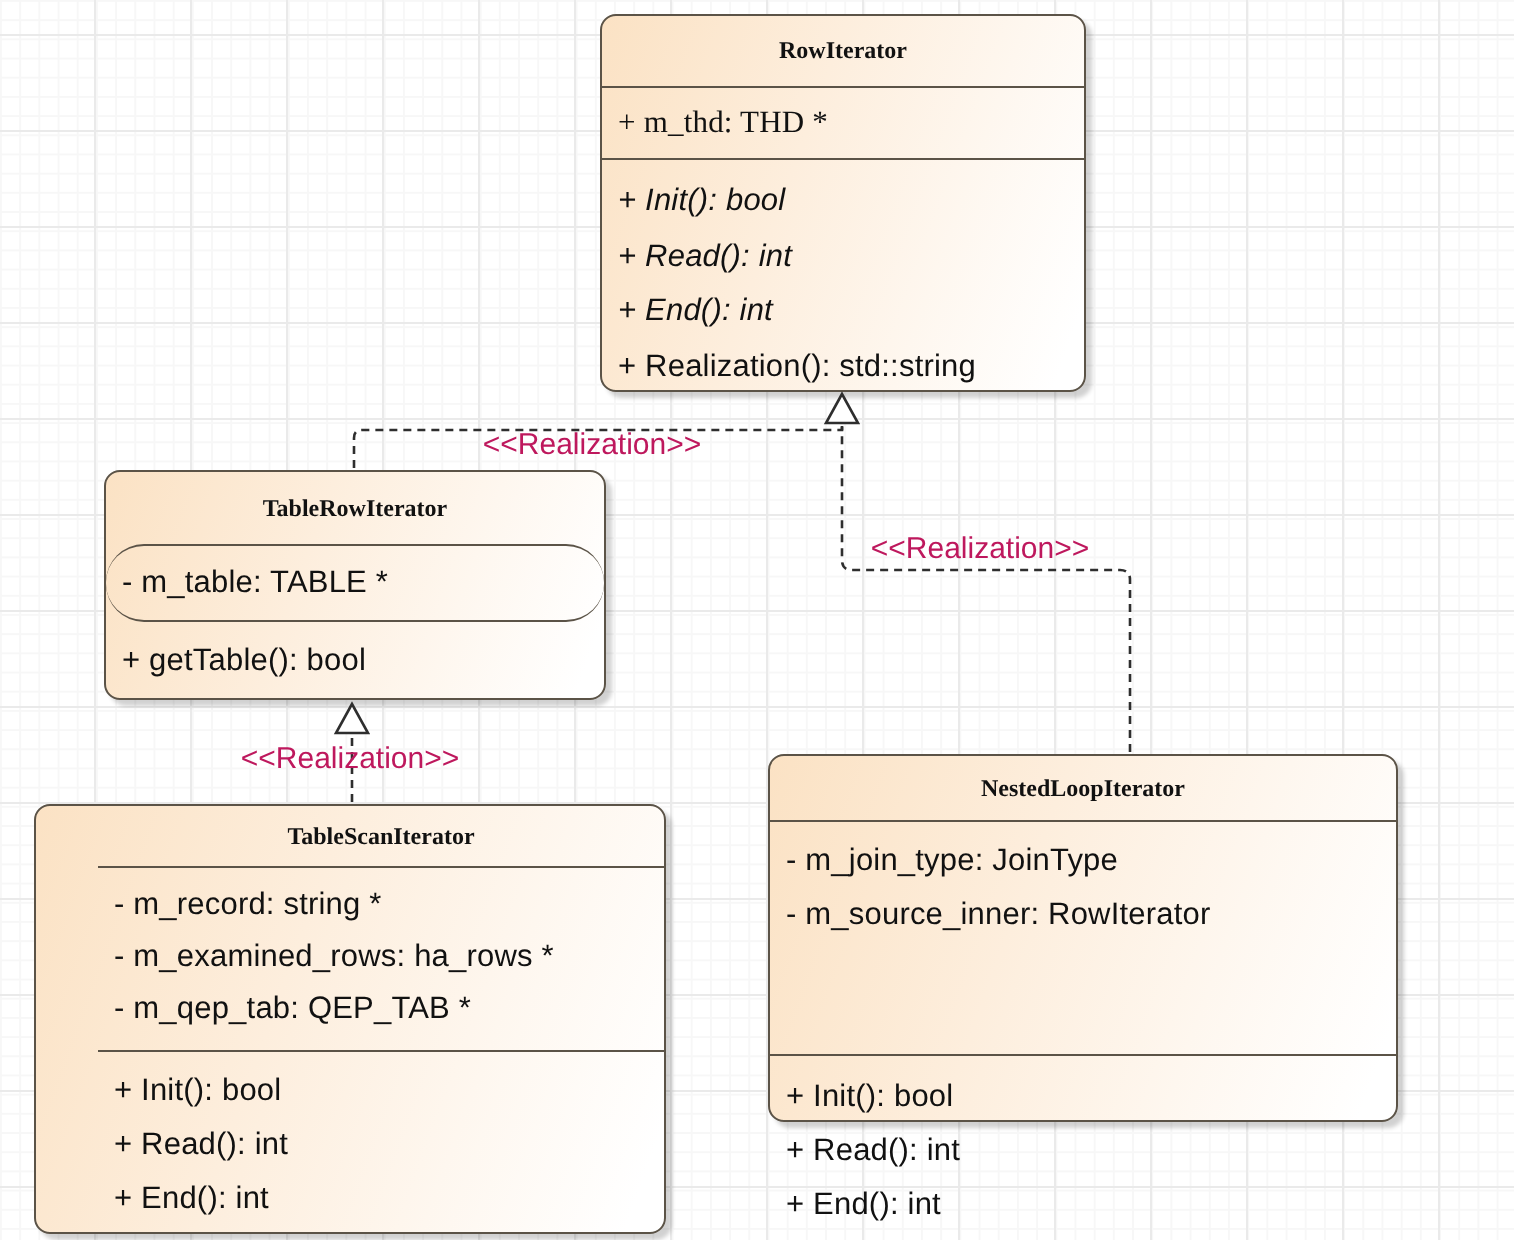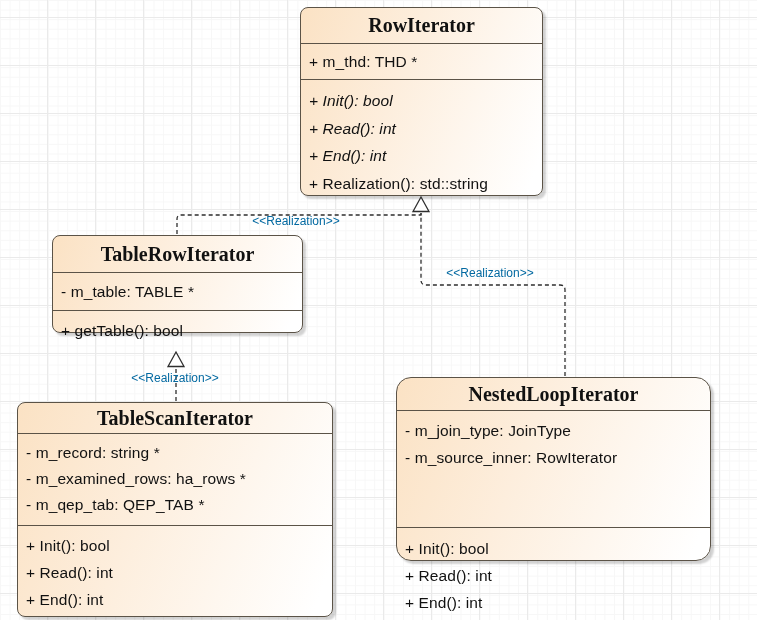--- a/index.html
+++ b/index.html
@@ -20,67 +20,67 @@
     border:1px solid #5b5347;
     border-radius:8px;
     background:linear-gradient(110deg,#fbe2c4 0%,#fdeedd 40%,#ffffff 95%);
     box-shadow:3px 3px 2px rgba(0,0,0,0.18);
     display:flex;flex-direction:column;
     color:#111111;
     box-sizing:border-box;
   }
   .uml-title{
     font-family:"Liberation Serif",serif;
-    font-weight:bold;font-size:20px;
+    font-weight:bold;font-size:12px;
     text-align:center;
     display:flex;align-items:center;justify-content:center;
     flex:0 0 auto;
   }
   .uml-attrs{border-top:1px solid #5b5347;border-bottom:1px solid #5b5347;flex:0 0 auto;box-sizing:border-box;}
   .uml-methods{flex:1 1 auto;}
   .member{
     font-size:15.5px;
     padding-left:8px;
     white-space:nowrap;
     letter-spacing:0.1px;
   }
   .member.italic{font-style:italic;}
   
   #cls-rowiterator{left:300px;top:7px;width:243px;height:189px;}
   #cls-rowiterator .uml-title{height:35px;}
   #cls-rowiterator .uml-attrs{height:37px;}
-  #cls-rowiterator .uml-attrs .member{line-height:36px;}
+  #cls-rowiterator .uml-attrs .member{line-height:36px;font-family:Liberation Serif, serif;}
   #cls-rowiterator .uml-methods{padding-top:7px;}
   #cls-rowiterator .uml-methods .member{line-height:27.5px;}
   
-  #cls-tablerowiterator{left:52px;top:235px;width:251px;height:98px;}
+  #cls-tablerowiterator{left:52px;top:235px;width:251px;height:115px;}
   #cls-tablerowiterator .uml-title{height:36px;}
-  #cls-tablerowiterator .uml-attrs{height:39px;}
+  #cls-tablerowiterator .uml-attrs{height:39px;border-radius:19px;}
   #cls-tablerowiterator .uml-attrs .member{line-height:38px;}
   #cls-tablerowiterator .uml-methods .member{line-height:39px;}
   
-  #cls-tablescaniterator{left:17px;top:402px;width:316px;height:215px;}
+  #cls-tablescaniterator{left:17px;top:402px;width:316px;height:215px;padding-left:31px;}
   #cls-tablescaniterator .uml-title{height:30px;}
   #cls-tablescaniterator .uml-attrs{height:93px;padding-top:6px;}
   #cls-tablescaniterator .uml-attrs .member{line-height:26px;}
   #cls-tablescaniterator .uml-methods{padding-top:6px;}
   #cls-tablescaniterator .uml-methods .member{line-height:27px;}
   
-  #cls-nestedloopiterator{left:396px;top:377px;width:315px;height:184px;border-radius:15px;}
+  #cls-nestedloopiterator{left:384px;top:377px;width:315px;height:184px;}
   #cls-nestedloopiterator .uml-title{height:32px;}
   #cls-nestedloopiterator .uml-attrs{height:118px;padding-top:7px;}
   #cls-nestedloopiterator .uml-attrs .member{line-height:26.8px;}
   #cls-nestedloopiterator .uml-methods{padding-top:7px;}
   #cls-nestedloopiterator .uml-methods .member{line-height:27px;}
 
   #edge-layer{position:absolute;left:0;top:0;width:757px;height:620px;pointer-events:none;}
   .edge-label{
     position:absolute;
     transform:translateX(-50%);
-    font-size:12px;color:#0369a1;
+    font-size:15px;color:#be185d;
     white-space:nowrap;
   }
 </style>
 </head>
 <body>
 
 <div class="uml-class" id="cls-rowiterator">
   <div class="uml-title">RowIterator</div>
   <div class="uml-attrs">
     <div class="member">+ m_thd: THD *</div>

